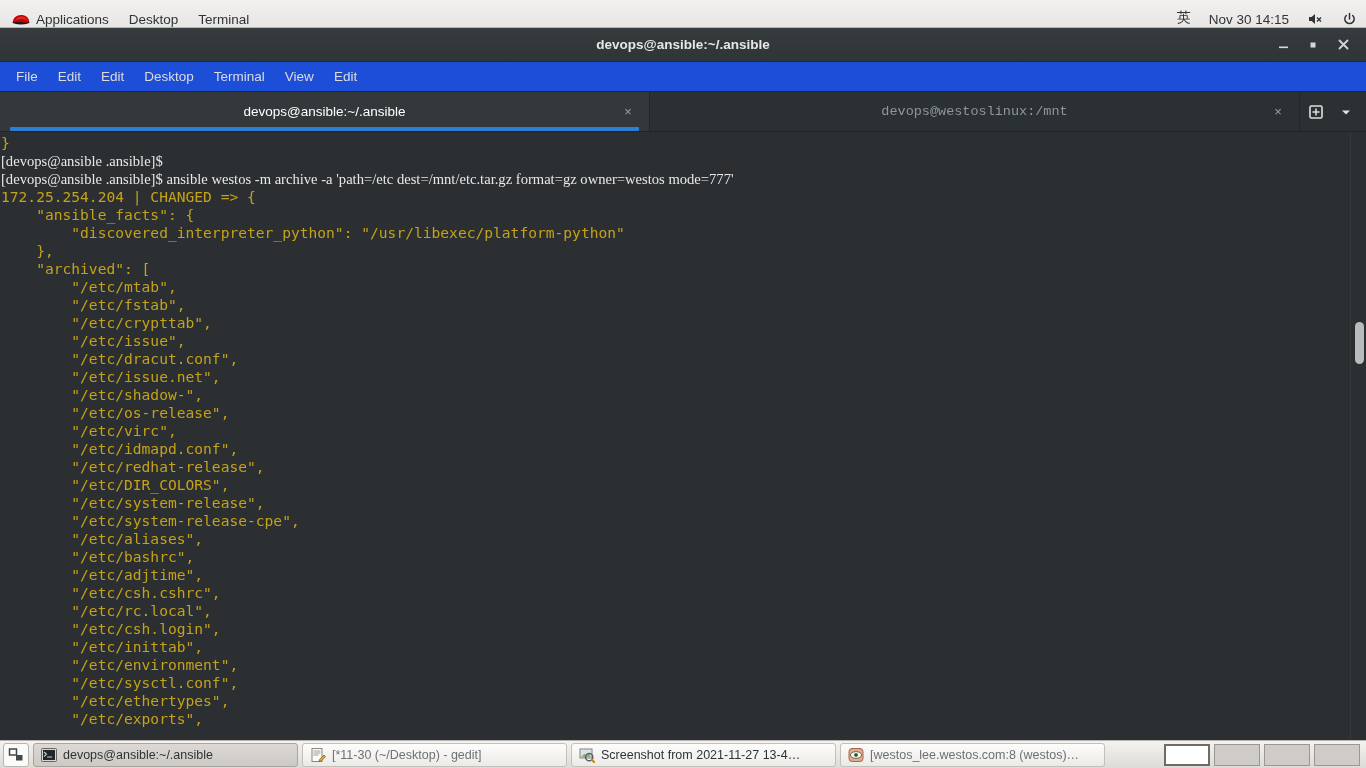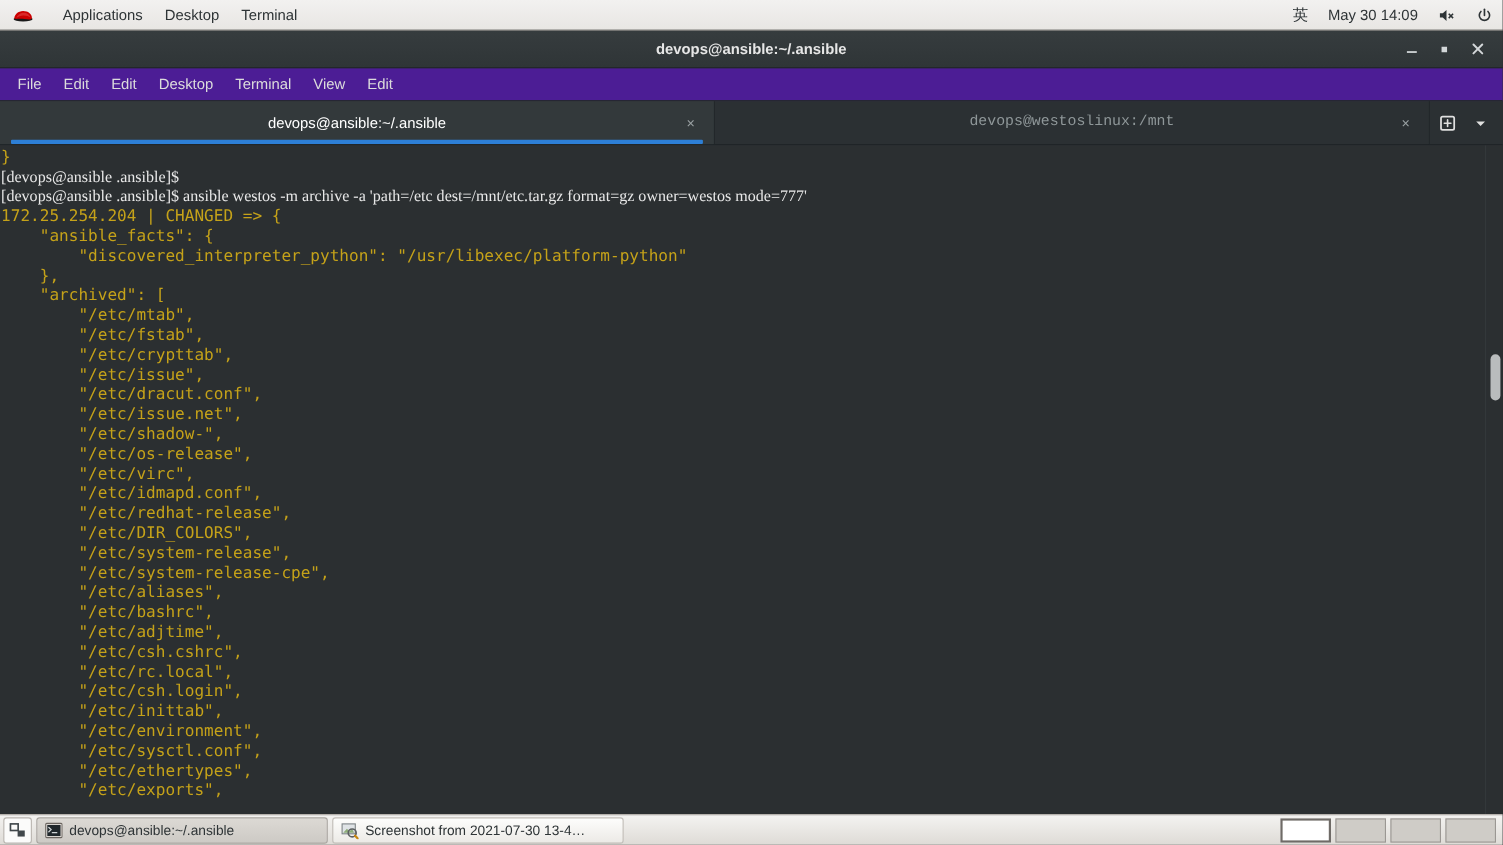--- a/index.html
+++ b/index.html
@@ -13,22 +13,22 @@
   
   .top-panel{
     position:absolute; top:0; left:0; width:1366px; height:28px;
     background:linear-gradient(to bottom,#f2f1f0,#e8e6e3);
     border-bottom:1px solid #b6b2ad;
     display:flex; align-items:center;
     font-size:13.5px; color:#2e3436;
   }
   .tp-left{ display:flex; align-items:center; height:100%; }
   .tp-item{
-    display:flex; align-items:center; height:100%;
-    padding:0 10px; cursor:default; white-space:nowrap;gap:21px;
+    display:flex; align-items:flex-end; height:100%;
+    padding:0 10px; cursor:default; white-space:nowrap;
   }
   .redhat{ width:22px; height:16px; margin-right:4px; position:relative; }
   .tp-right{ margin-left:auto; display:flex; align-items:center; height:100%; }
   .tp-right .tp-item{ padding:0 9px; }
   .ime{ font-family:"DejaVu Sans", sans-serif; font-size:14px; }
   .clock{ font-size:13.5px; }
 
   
   .window{
     position:absolute; top:28px; left:0; width:1366px; height:712px;
@@ -48,21 +48,21 @@
   .win-btns{ margin-left:auto; display:flex; align-items:center; padding-right:8px; z-index:2; }
   .win-btn{
     width:30px; height:26px; display:flex; align-items:center; justify-content:center;
     color:#d3d7d9; font-size:14px; cursor:pointer; border-radius:3px;
   }
   .wb-min{ font-size:15px; line-height:8px; }
   .wb-max svg,.wb-close svg{ display:block; }
 
   
   .menubar{
-    height:30px; background:#4c1d95; display:flex; align-items:center;
+    height:30px; background:#1d4ed8; display:flex; align-items:center;
     padding-left:6px; border-bottom:1px solid #23282a;
   }
   .menu-item{
     padding:4px 10px; font-size:13.5px; color:#dcdcdc; cursor:pointer; border-radius:3px;
   }
 
   
   .tabbar{
     height:40px; background:#2b3033; display:flex; align-items:stretch;
     border-bottom:1px solid #1f2426; position:relative;
@@ -171,21 +171,21 @@
     <div class="tp-item">
       <span>Terminal</span>
     </div>
   </div>
 
   <div class="tp-right">
     <div class="tp-item">
       <span class="ime">英</span>
     </div>
     <div class="tp-item">
-      <span class="clock">May 30  14:09</span>
+      <span class="clock">Nov 30  14:15</span>
     </div>
     <div class="tp-item">
       <svg width="17" height="16" viewBox="0 0 17 16">
         <path d="M2 6h2.6L8 3v10L4.6 10H2z" fill="#2e3436"></path>
         <path d="M10 6.5l4 4M14 6.5l-4 4" stroke="#2e3436" stroke-width="1.4" fill="none"></path>
       </svg>
     </div>
     <div class="tp-item">
       <svg width="15" height="16" viewBox="0 0 16 16">
         <path d="M8 2v6" stroke="#2e3436" stroke-width="1.6" fill="none" stroke-linecap="round"></path>
@@ -273,33 +273,54 @@
       <svg width="16" height="16" viewBox="0 0 16 16">
         <rect x="0.5" y="1.5" width="15" height="13" rx="1" fill="#d8d4cf" stroke="#6b6560"></rect>
         <rect x="2" y="3" width="12" height="10" fill="#20272b"></rect>
         <path d="M3.4 5.3l2 1.9-2 1.9" stroke="#cfd4d6" stroke-width="1.2" fill="none" stroke-linecap="round"></path>
         <path d="M6.6 10h4" stroke="#cfd4d6" stroke-width="1.2" stroke-linecap="round"></path>
       </svg>
     </span>
     <span class="tlabel">devops@ansible:~/.ansible</span>
   </div>
 
+  <div class="task dim">
+    <span class="ticon">
+      <svg width="16" height="16" viewBox="0 0 16 16">
+        <rect x="2" y="1.5" width="10" height="13" fill="#fbfbf7" stroke="#8a8680"></rect>
+        <path d="M3.5 4h7M3.5 6h7M3.5 8h5" stroke="#9aa0a3" stroke-width="1"></path>
+        <path d="M9.5 12.5l4.5-4.5 1.6 1.6-4.5 4.5-2 .4z" fill="#e8a33d" stroke="#7a5a1e" stroke-width=".7"></path>
+      </svg>
+    </span>
+    <span class="tlabel">[*11-30 (~/Desktop) - gedit]</span>
+  </div>
 
   <div class="task">
     <span class="ticon">
       <svg width="16" height="16" viewBox="0 0 16 16">
         <rect x="1" y="2" width="12" height="9" fill="#dfe3e6" stroke="#7e8487"></rect>
         <path d="M2 10l3.4-3.6 2.4 2.4 2.2-2.4 2 3.6z" fill="#8fae7a"></path>
         <circle cx="10.2" cy="10.2" r="3.6" fill="none" stroke="#5c5f61" stroke-width="1.5"></circle>
         <path d="M12.8 12.8l2.6 2.6" stroke="#c8860d" stroke-width="2" stroke-linecap="round"></path>
       </svg>
     </span>
-    <span class="tlabel">Screenshot from 2021-07-30 13-4…</span>
-  </div>
-
+    <span class="tlabel">Screenshot from 2021-11-27 13-4…</span>
+  </div>
+
+  <div class="task dim">
+    <span class="ticon">
+      <svg width="16" height="16" viewBox="0 0 16 16">
+        <rect x="1" y="1.5" width="14" height="13" rx="3" fill="#e8a98a" stroke="#9c6a4e"></rect>
+        <ellipse cx="8" cy="8" rx="5.6" ry="3.4" fill="#f6f3ee" stroke="#6b6a66" stroke-width="1"></ellipse>
+        <circle cx="8" cy="8" r="2.1" fill="#4a8f4a"></circle>
+        <circle cx="8" cy="8" r=".9" fill="#17301a"></circle>
+      </svg>
+    </span>
+    <span class="tlabel">[westos_lee.westos.com:8 (westos)…</span>
+  </div>
 
   <div class="workspaces">
     <div class="ws active"></div>
     <div class="ws"></div>
     <div class="ws"></div>
     <div class="ws"></div>
   </div>
 </div>
 
 </body></html>

